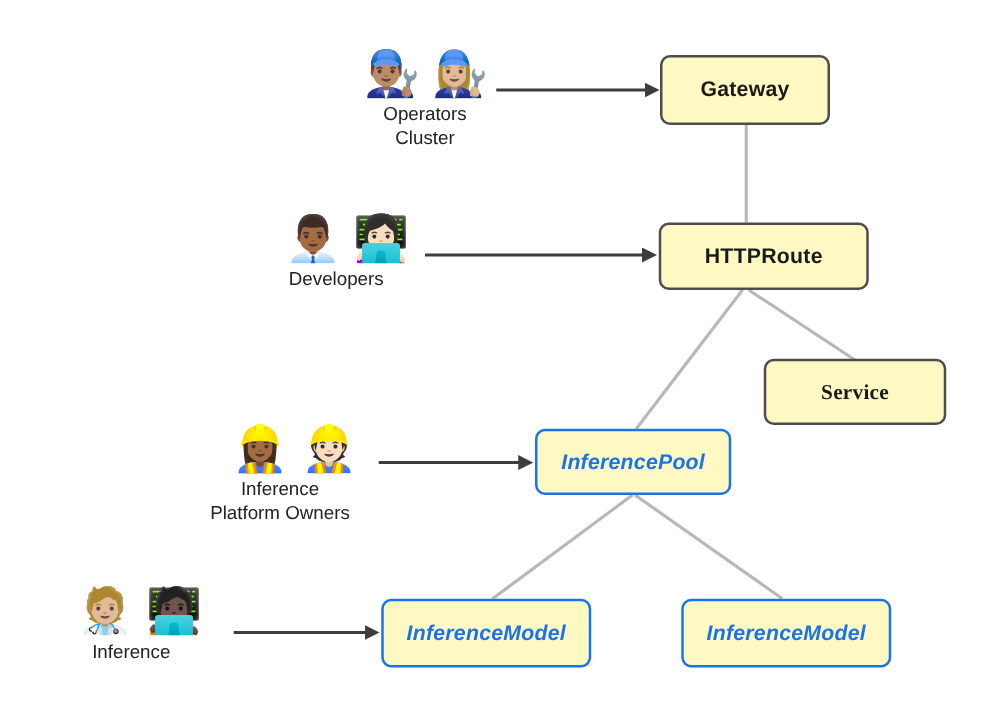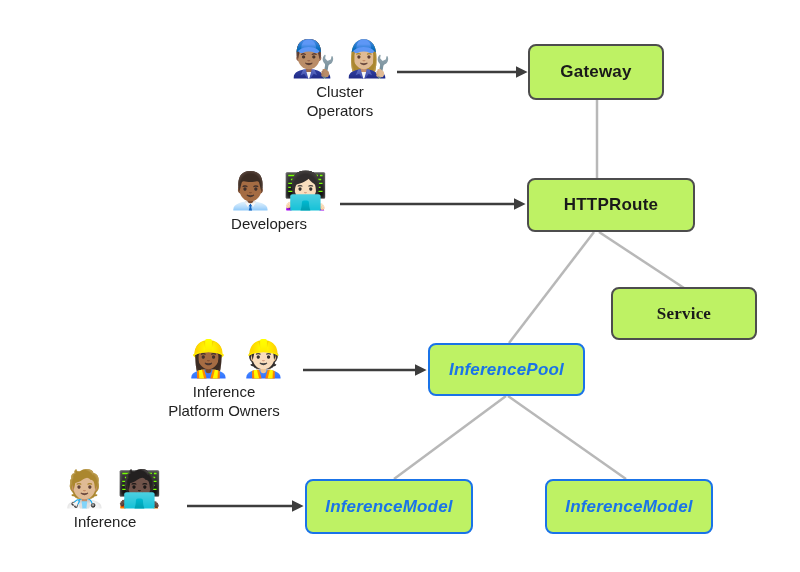--- a/index.html
+++ b/index.html
@@ -15,21 +15,21 @@
     position: absolute;
     left: 0; top: 0;
     width: 800px; height: 572px;
   }
   .node {
     position: absolute;
     box-sizing: border-box;
     display: flex;
     align-items: center;
     justify-content: center;
-    background: #bef264;
+    background: #fef9c3;
     border: 2px solid #4d4d4d;
     border-radius: 8px;
     font-weight: bold;
     font-size: 17px;
     color: #1a1a1a;
     letter-spacing: 0.2px;
   }
   .node.blue {
     border-color: #1a73e8;
     color: #1a73e8;
@@ -95,22 +95,22 @@
   <div class="node blue" style="left:305px; top:479px; width:168px; height:55px;">
     <span>InferenceModel</span>
   </div>
 
   <div class="node blue" style="left:545px; top:479px; width:168px; height:55px;">
     <span>InferenceModel</span>
   </div>
 
   <div class="persona" style="left:260px; top:36px; width:160px;">
     <span class="emoji" style="transform:translateX(1px);">👨🏽‍🔧 👩🏼‍🔧</span>
+    <div class="plabel">Operators</div>
     <div class="plabel">Cluster</div>
-    <div class="plabel">Operators</div>
   </div>
 
   <div class="persona" style="left:189px; top:168px; width:160px;">
     <span class="emoji" style="transform:translateX(9px);">👨🏾‍💼 👩🏻‍💻</span>
     <div class="plabel">Developers</div>
   </div>
 
   <div class="persona" style="left:134px; top:336px; width:180px;">
     <span class="emoji" style="transform:translateX(12px);">👷🏾‍♀️ 👷🏻</span>
     <div class="plabel">Inference</div>

